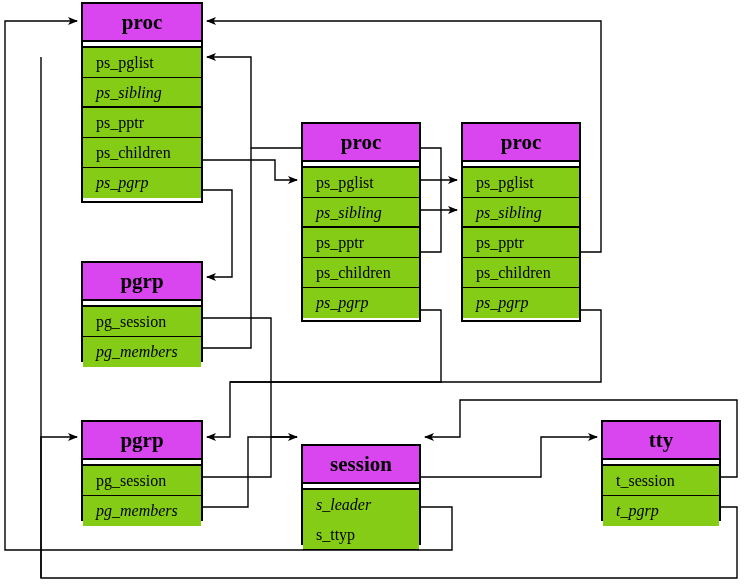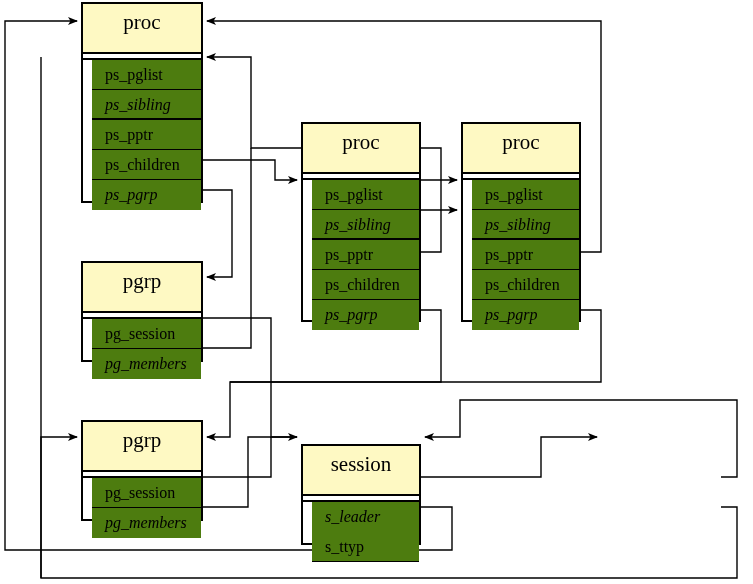--- a/index.html
+++ b/index.html
@@ -2,25 +2,25 @@
 <html><head>
 <meta charset="utf-8">
 <title>Process Structure Diagram</title>
 <style>
   html,body{margin:0;padding:0;background:#ffffff;}
   body{width:753px;height:584px;position:relative;overflow:hidden;
        font-family:"Liberation Serif","DejaVu Serif",serif;}
   #stage{position:absolute;left:0;top:0;width:753px;height:584px;}
   svg.wires{position:absolute;left:0;top:0;width:753px;height:584px;}
   .box{position:absolute;border:2px solid #000;background:#fff;box-sizing:border-box;}
-  .title{height:50px;line-height:36px;text-align:center;font-size:21px;color:#000;
-         border-bottom:2px solid #000;box-sizing:border-box;background:#fef9c3;}
+  .title{height:38px;line-height:36px;text-align:center;font-size:21px;color:#000;
+         border-bottom:2px solid #000;box-sizing:border-box;background:#d946ef;font-weight:bold;}
   .gap{height:6px;border-bottom:2px solid #000;box-sizing:border-box;background:#fff;}
   .fld{height:30px;line-height:29px;font-size:16px;color:#000;padding-left:13px;
-       border-bottom:1px solid #000;box-sizing:border-box;background:#4d7c0f;margin-left:9px;}
+       border-bottom:1px solid #000;box-sizing:border-box;background:#84cc16;}
   .fld.last{border-bottom:none;font-style:italic;}
   .fld.grp{border-bottom:2px solid #000;font-style:italic;}
 </style>
 </head>
 <body>
 
 <div id="stage">
 
   <svg class="wires" viewBox="0 0 753 584" xmlns="http://www.w3.org/2000/svg">
     <defs>
@@ -110,14 +110,20 @@
     <div class="fld last">pg_members</div>
   </div>
 
   <div class="box" style="left:301px;top:444px;width:120px;height:101px;">
     <div class="title">session</div>
     <div class="gap"></div>
     <div class="fld last">s_leader</div>
     <div class="fld">s_ttyp</div>
   </div>
 
+  <div class="box" style="left:601px;top:420px;width:120px;height:101px;">
+    <div class="title">tty</div>
+    <div class="gap"></div>
+    <div class="fld">t_session</div>
+    <div class="fld last">t_pgrp</div>
+  </div>
 
 </div>
 
 </body></html>

